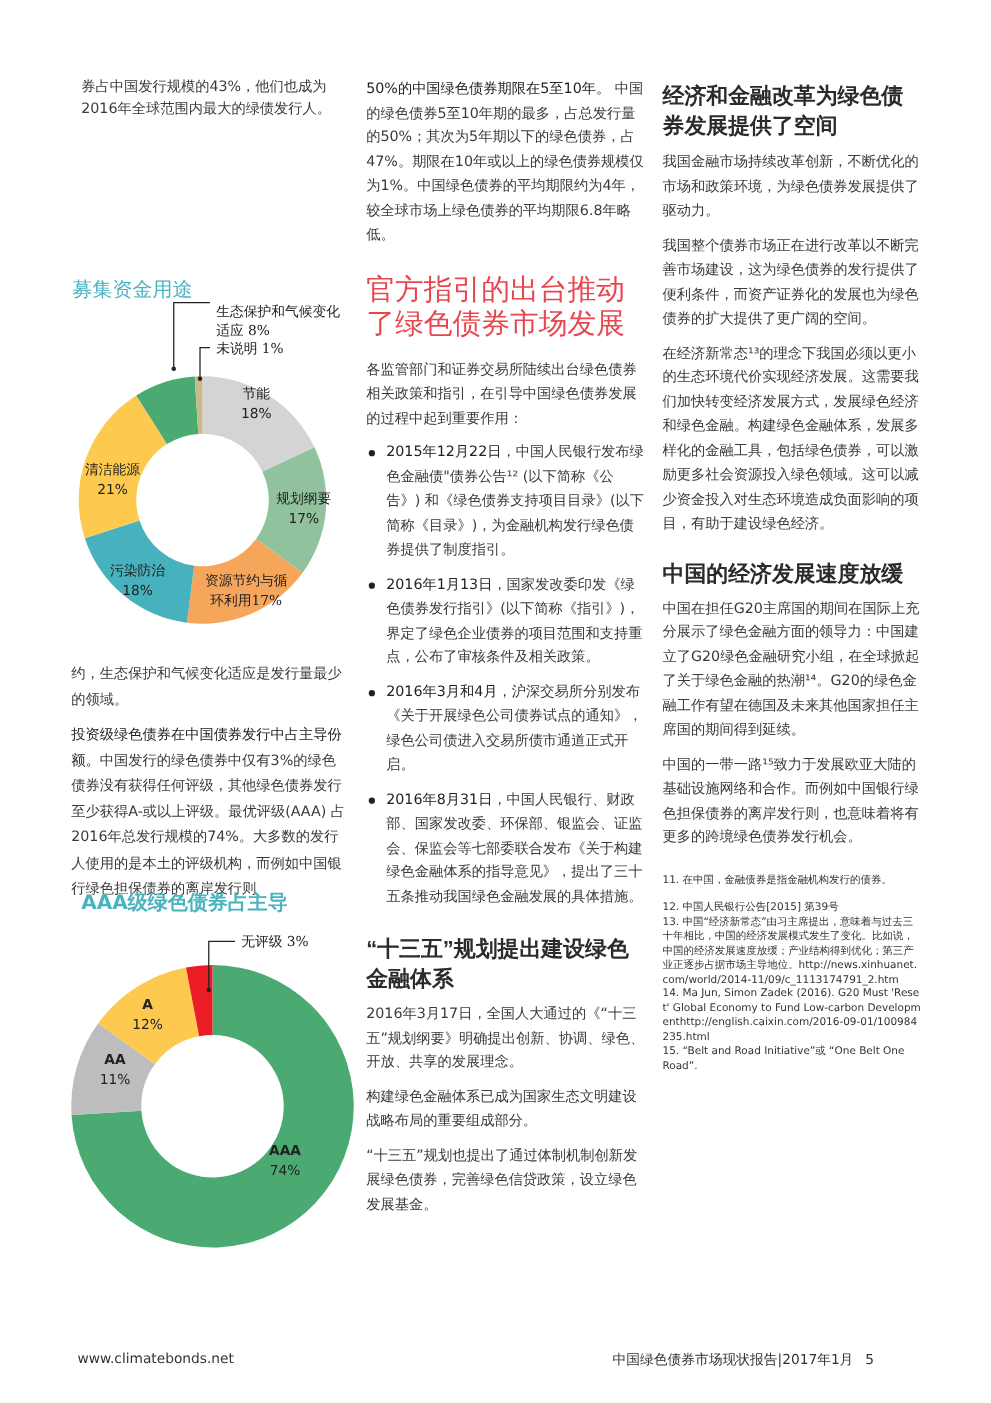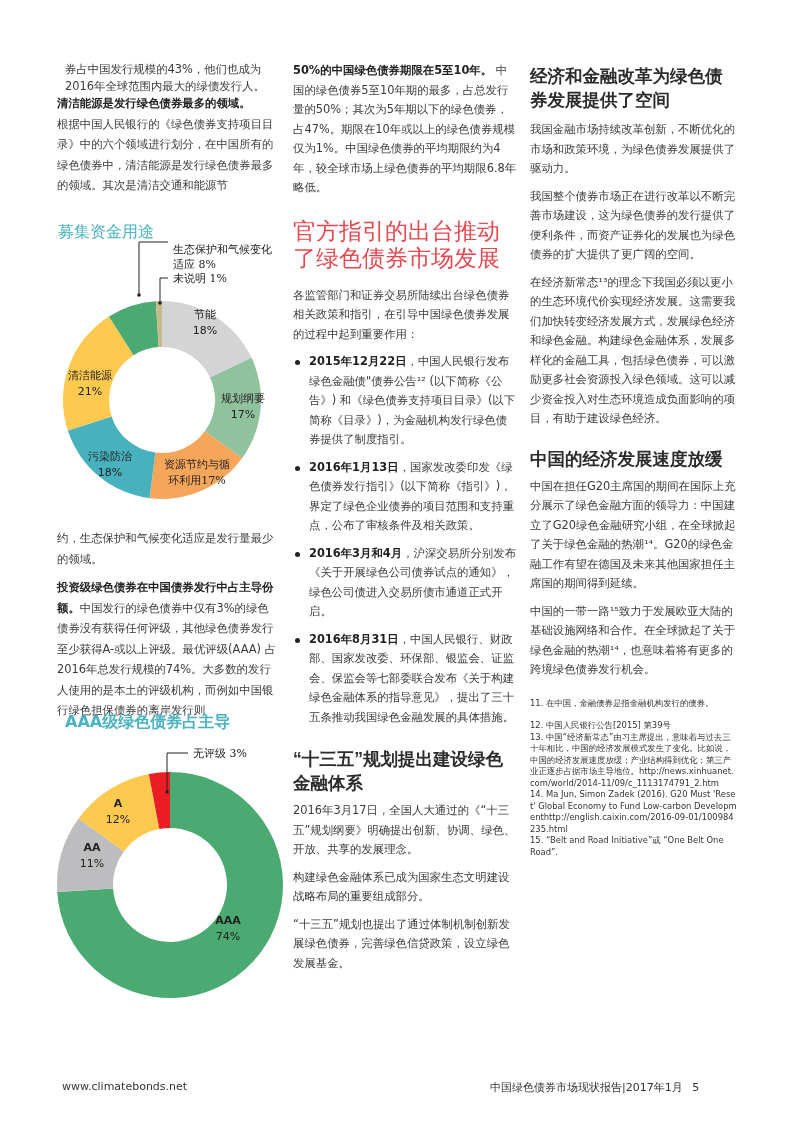--- a/index.html
+++ b/index.html
@@ -3,21 +3,21 @@
 <meta charset="utf-8">
 <style>
   html, body { margin: 0; padding: 0; }
   body {
     width: 793px; height: 1122px; position: relative; background: #ffffff;
     font-family: "DejaVu Sans", "Liberation Sans", sans-serif; color: #3a3a3a;
     overflow: hidden;
   }
   .col { position: absolute; font-size: 11.4px; line-height: 20.5px; }
   .col p { margin: 0 0 8px 0; }
-  .b { font-weight: bold; color: #222; }
+  .b { font-weight: normal; color: #222; }
   .h2 { font-family: Liberation Sans, sans-serif; font-size: 17.5px; line-height: 24px; color: #2b2b2b; font-weight: bold; margin: 0 0 6px 0; }
   .h2.red { color: #e8474f; font-weight: normal; font-size: 23px; line-height: 27px; }
   .chart-title { position: absolute; font-size: 16px; color: #4ab3c0; font-weight: bold; }
   ul.bul { list-style: none; padding: 0; margin: 0; }
   ul.bul li { position: relative; padding-left: 16px; margin-bottom: 8px; }
   ul.bul li::before { content: ""; position: absolute; left: 2px; top: 8px; width: 5px; height: 5px; border-radius: 50%; background: #222; }
   .notes { font-size: 8.4px; line-height: 11.5px; color: #333; }
   .notes div { margin: 0; }
   .footer { position: absolute; top: 1080px; font-size: 11px; color: #333; }
   .lbl { position: absolute; font-size: 11px; color: #222; line-height: 16px; text-align: center; }
@@ -25,24 +25,20 @@
   .callout { position: absolute; font-size: 11px; color: #222; line-height: 15px; font-family: "DejaVu Serif", serif; }
 </style>
 </head>
 <body>
 
 <div class="col" style="left:57px; top:61px; width:222px;">
   <div style="padding-left:8px; line-height:17px;">
     <div>券占中国发行规模的43%，他们也成为</div>
     <div>2016年全球范围内最大的绿债发行人。</div>
   </div>
-  <p style="margin-top:-2px;">
-    <span class="b">清洁能源是发行绿色债券最多的领域。</span><br>
-    <span>根据中国人民银行的《绿色债券支持项目目录》中的六个领域进行划分，在中国所有的绿色债券中，清洁能源是发行绿色债券最多的领域。其次是清洁交通和能源节</span>
-  </p>
 </div>
 
 <div class="chart-title" style="left:58px; top:222px; font-weight:normal;text-align:right;">募集资金用途</div>
 
 <svg style="position:absolute; left:0; top:0;" width="793" height="1122">
   <g id="donut1">
       <path d="M162,301 A99,99 0 0 1 251.57787819413593,357.8478501350578 L209.95583378069904,377.43369754705117 A53,53 0 0 0 162,347 Z" fill="#d4d4d4"></path>
       <path d="M251.57787819413593,357.8478501350578 A99,99 0 0 1 242.09268244311977,458.19073997695483 L204.8779007018722,431.1526183715011 A53,53 0 0 0 209.95583378069904,377.43369754705117 Z" fill="#8fc29d"></path>
       <path d="M242.09268244311977,458.19073997695483 A99,99 0 0 1 149.59200987713385,498.2193554301333 L155.35733862109186,452.58207916966734 A53,53 0 0 0 204.8779007018722,431.1526183715011 Z" fill="#f6a65b"></path>
       <path d="M149.59200987713385,498.2193554301333 A99,99 0 0 1 67.84540488677979,430.59268244311977 L111.59400463635686,416.3779007018722 A53,53 0 0 0 155.35733862109186,452.58207916966734 Z" fill="#48b1be"></path>
@@ -134,21 +130,21 @@
   <p>“十三五”规划也提出了通过体制机制创新发展绿色债券，完善绿色信贷政策，设立绿色发展基金。</p>
 </div>
 
 <div class="col" style="left:530px; top:64px; width:208px; line-height:19.5px;">
   <div class="h2" style="margin-bottom:8px;">经济和金融改革为绿色债券发展提供了空间</div>
   <p>我国金融市场持续改革创新，不断优化的市场和政策环境，为绿色债券发展提供了驱动力。</p>
   <p>我国整个债券市场正在进行改革以不断完善市场建设，这为绿色债券的发行提供了便利条件，而资产证券化的发展也为绿色债券的扩大提供了更广阔的空间。</p>
   <p>在经济新常态¹³的理念下我国必须以更小的生态环境代价实现经济发展。这需要我们加快转变经济发展方式，发展绿色经济和绿色金融。构建绿色金融体系，发展多样化的金融工具，包括绿色债券，可以激励更多社会资源投入绿色领域。这可以减少资金投入对生态环境造成负面影响的项目，有助于建设绿色经济。</p>
   <div class="h2" style="margin-top:18px;">中国的经济发展速度放缓</div>
   <p>中国在担任G20主席国的期间在国际上充分展示了绿色金融方面的领导力：中国建立了G20绿色金融研究小组，在全球掀起了关于绿色金融的热潮¹⁴。G20的绿色金融工作有望在德国及未来其他国家担任主席国的期间得到延续。</p>
-  <p>中国的一带一路¹⁵致力于发展欧亚大陆的基础设施网络和合作。在全球掀起了关于绿色金融的热潮¹⁴，也意味着将有更多的跨境绿色债券发行机会。</p>
+  <p>中国的一带一路¹⁵致力于发展欧亚大陆的基础设施网络和合作。而例如中国银行绿色担保债券的离岸发行则，也意味着将有更多的跨境绿色债券发行机会。</p>
   <div class="notes" style="margin-top:18px;">
     <div style="margin-bottom:11px;">11. 在中国，金融债券是指金融机构发行的债券。</div>
     <div>12. 中国人民银行公告[2015] 第39号</div>
     <div style="word-break:break-all;">13. 中国“经济新常态”由习主席提出，意味着与过去三十年相比，中国的经济发展模式发生了变化。比如说，中国的经济发展速度放缓；产业结构得到优化；第三产业正逐步占据市场主导地位。http://news.xinhuanet.com/world/2014-11/09/c_1113174791_2.htm</div>
     <div style="word-break:break-all;">14. Ma Jun, Simon Zadek (2016). G20 Must 'Reset' Global Economy to Fund Low-carbon Developmenthttp://english.caixin.com/2016-09-01/100984235.html</div>
     <div>15. “Belt and Road Initiative”或 “One Belt One Road”.</div>
   </div>
 </div>
 
 <div class="footer" style="left:62px;">www.climatebonds.net</div>

